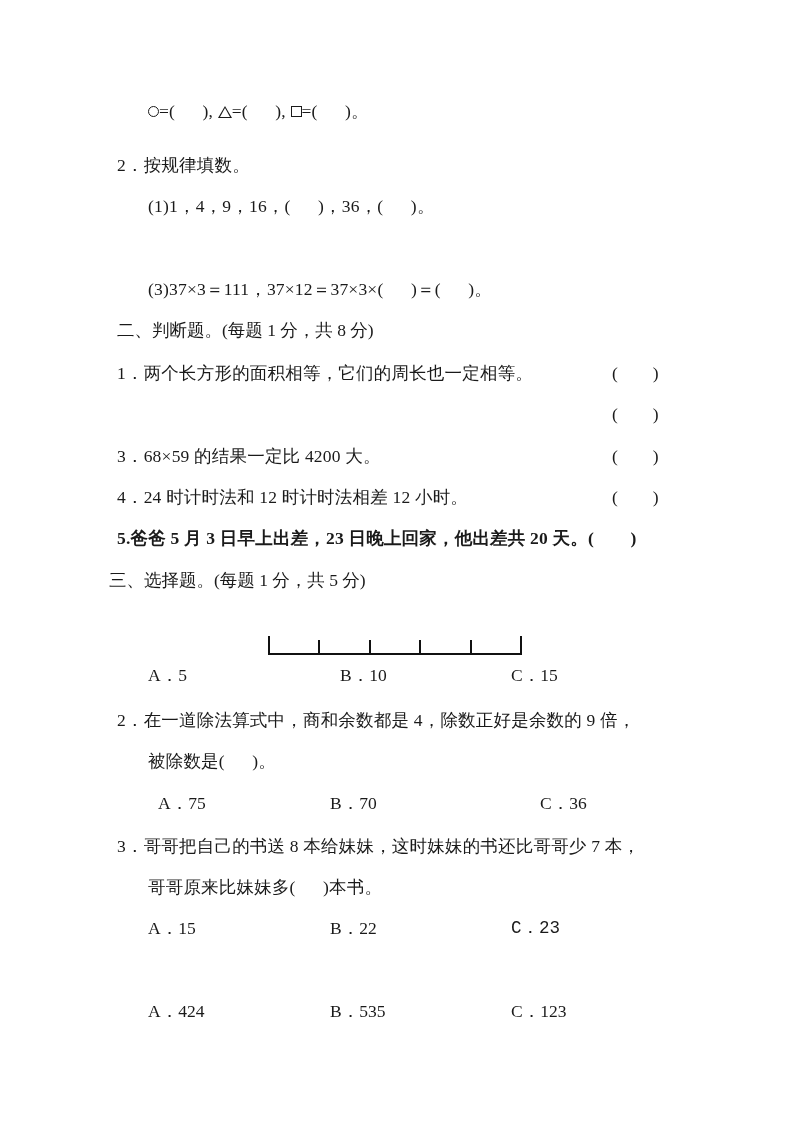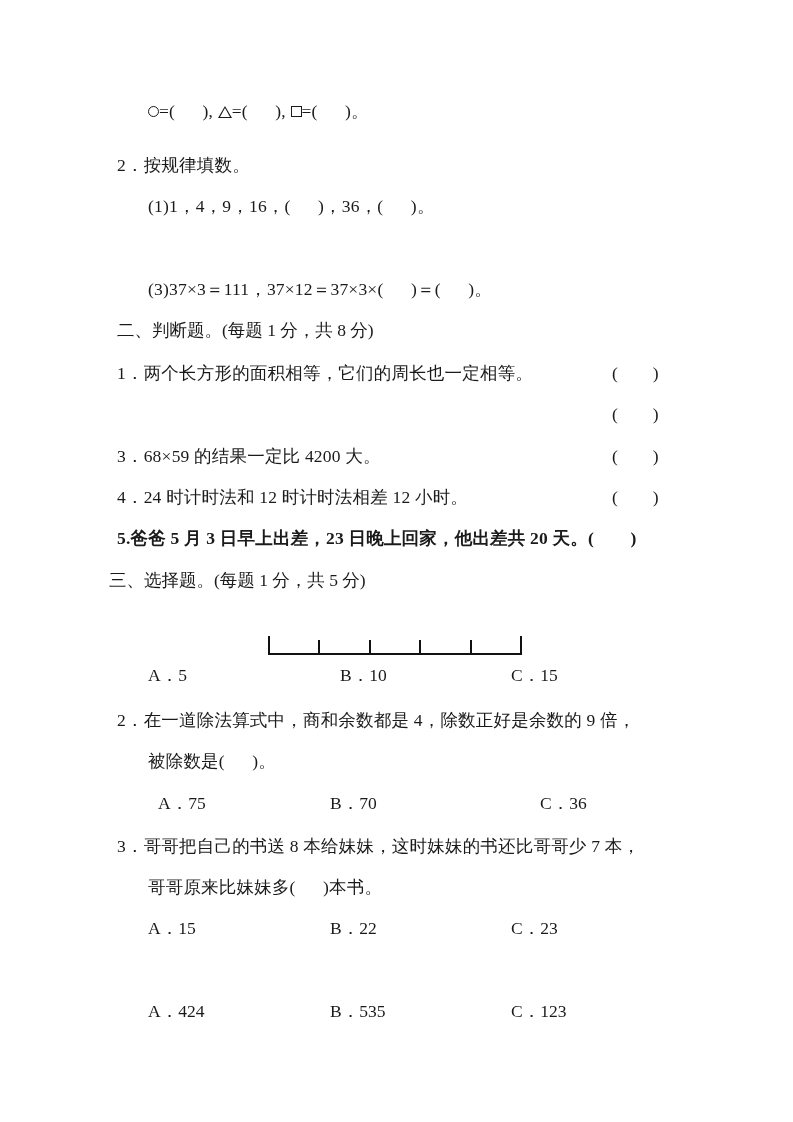--- a/index.html
+++ b/index.html
@@ -204,21 +204,21 @@
 
   <div class="row cjk" style="left:117px; top:838px;">
     <span class="num">3．</span><span>哥哥把自己的书送 8 本给妹妹，这时妹妹的书还比哥哥少 7 本，</span>
   </div>
   <div class="row cjk" style="left:148px; top:879px;">
     <span>哥哥原来比妹妹多(</span><span class="blank">      </span><span>)本书。</span>
   </div>
   <div class="opts cjk" style="left:0px; top:920px;">
     <span class="opt" style="left:148px;"><span>A．</span><span>15</span></span>
     <span class="opt" style="left:330px;"><span>B．</span><span>22</span></span>
-    <span class="opt" style="left:511px;"><span>C．</span><span>23</span></span>
+    <span class="opt" style="left:511px;font-family:Liberation Mono, monospace;"><span>C．</span><span>23</span></span>
   </div>
 
   <div class="opts cjk" style="left:0px; top:1003px;">
     <span class="opt" style="left:148px;"><span>A．</span><span>424</span></span>
     <span class="opt" style="left:330px;"><span>B．</span><span>535</span></span>
     <span class="opt" style="left:511px;"><span>C．</span><span>123</span></span>
   </div>
 
 </div>
 

